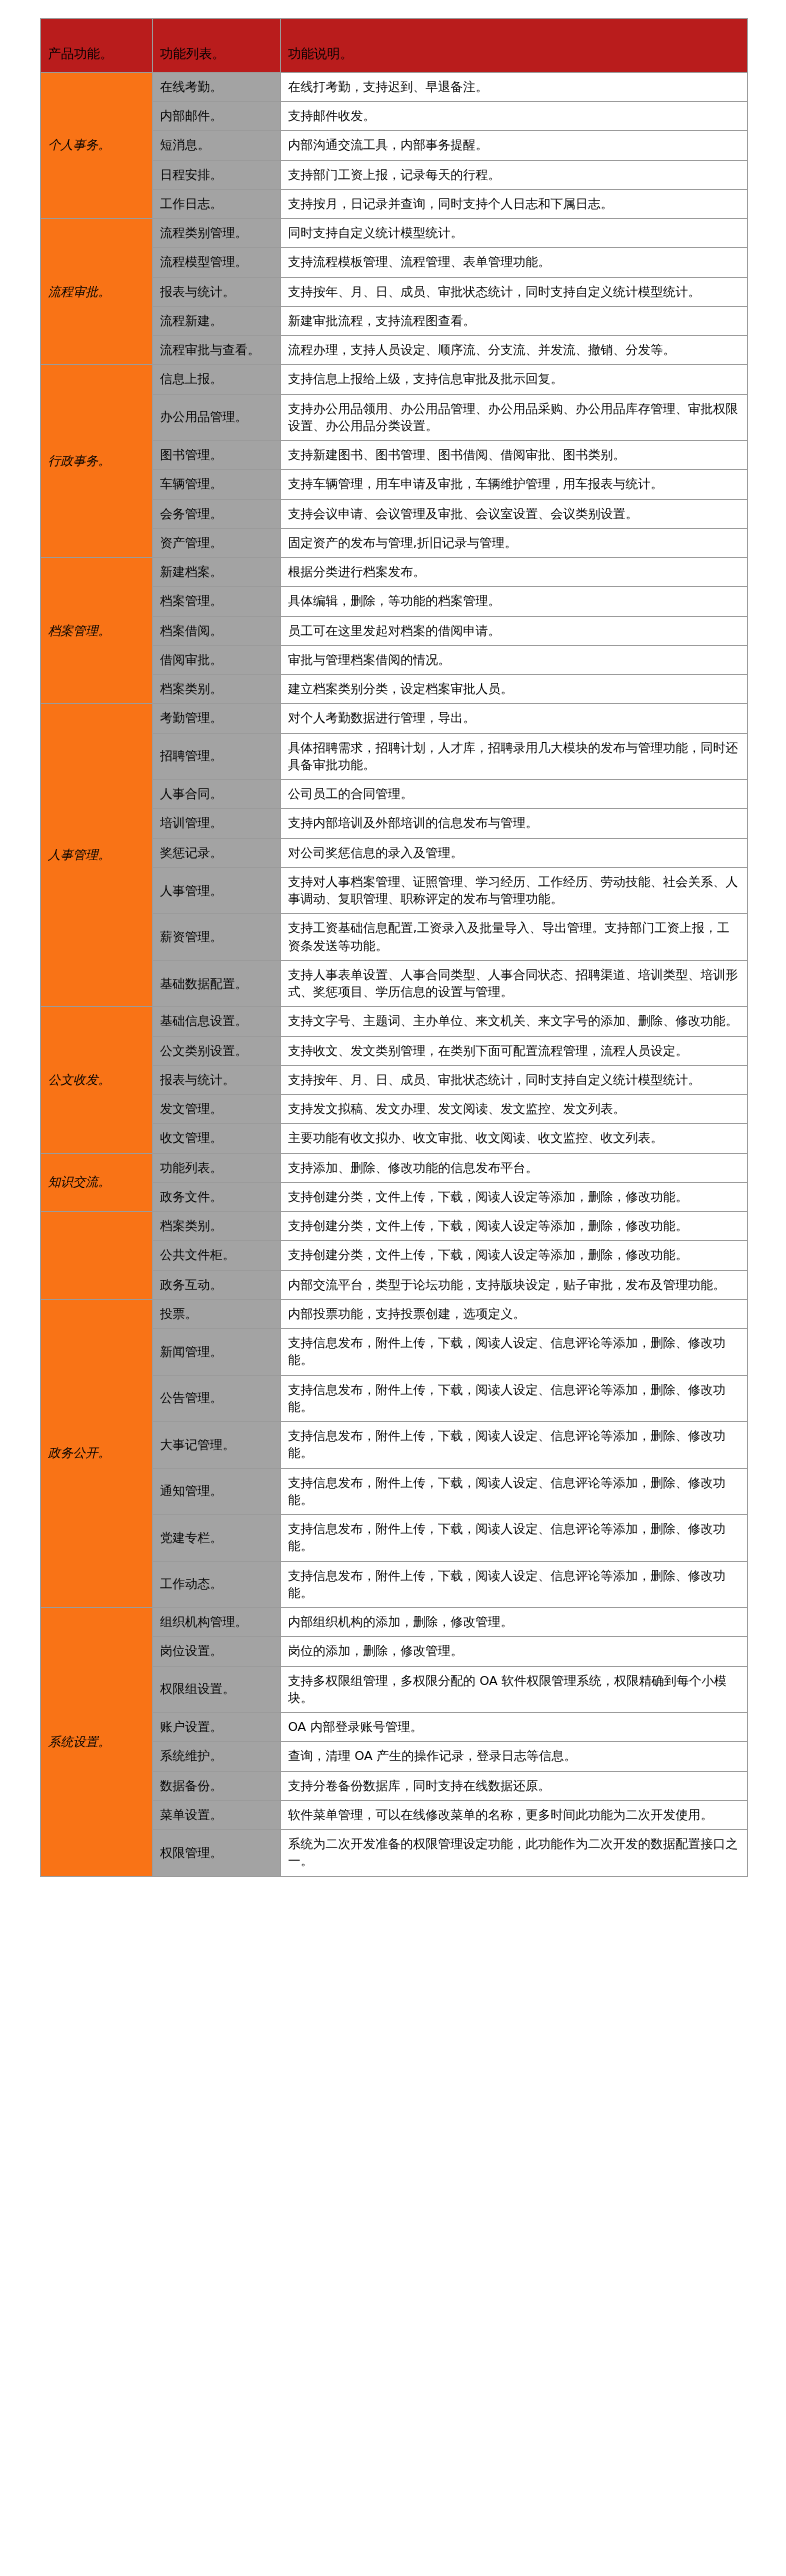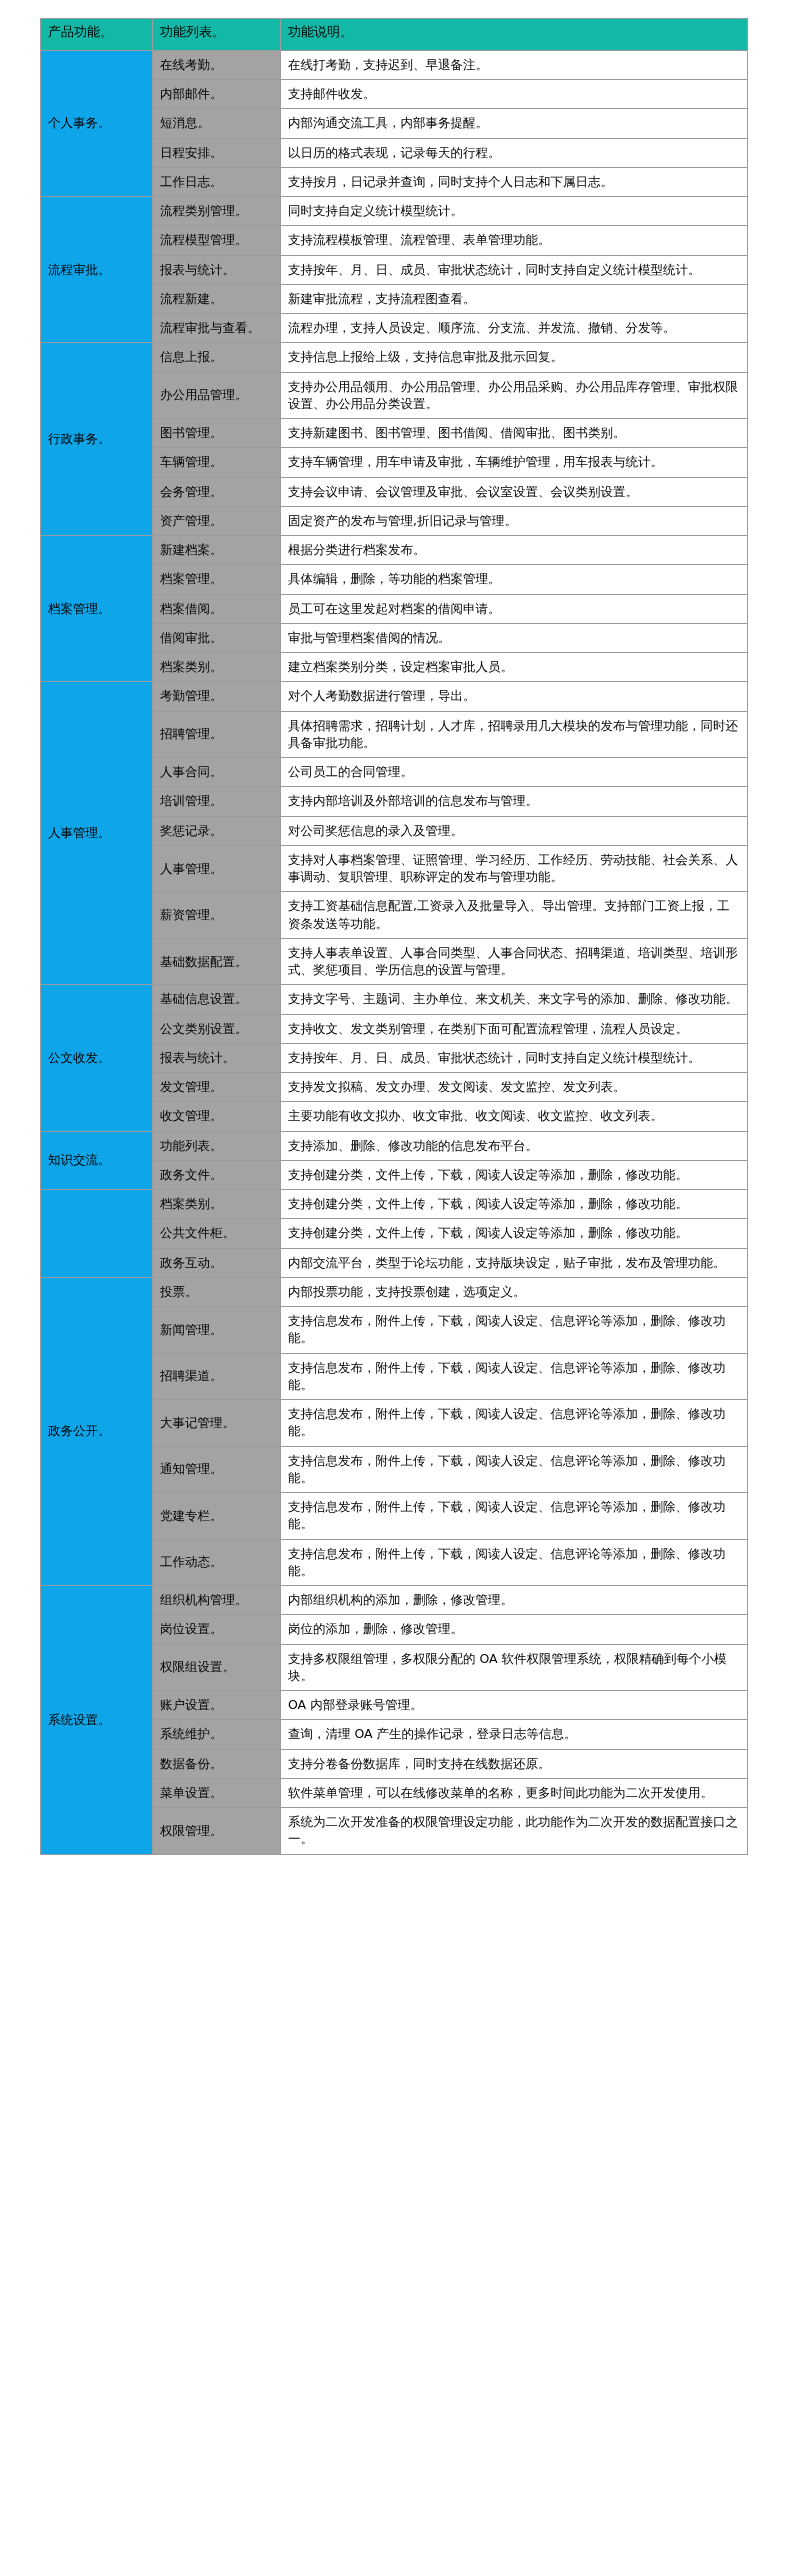--- a/index.html
+++ b/index.html
@@ -31,30 +31,31 @@
   table.feature-table td {
     border: 1px solid #9b9b9b;
     padding: 5px 7px 6px 7px;
     font-size: 12.5px;
     line-height: 1.38;
     vertical-align: middle;
     text-align: left;
     word-break: break-all;
   }
   table.feature-table thead th {
-    background: #14b8a6;
+    background: #b91c1c;
     font-weight: normal;
     font-size: 13px;
-    padding-top: 4px;
+    padding-top: 26px;
     padding-bottom: 9px;
   }
   td.group-cell {
     text-align: center;
-    background: #0ea5e9;
+    background: #f97316;
     font-size: 13px;
+    font-style: italic;
   }
   td.name-cell {
     background: #a3a3a3;
   }
   td.desc-cell {
     background: #ffffff;
     margin-top: 32px;
   }
 </style>
 </head>
@@ -83,21 +84,21 @@
         <tr>
           <td class="name-cell">内部邮件。</td>
           <td class="desc-cell">支持邮件收发。</td>
         </tr>
         <tr>
           <td class="name-cell">短消息。</td>
           <td class="desc-cell">内部沟通交流工具，内部事务提醒。</td>
         </tr>
         <tr>
           <td class="name-cell">日程安排。</td>
-          <td class="desc-cell">以日历的格式表现，记录每天的行程。</td>
+          <td class="desc-cell">支持部门工资上报，记录每天的行程。</td>
         </tr>
         <tr>
           <td class="name-cell">工作日志。</td>
           <td class="desc-cell">支持按月，日记录并查询，同时支持个人日志和下属日志。</td>
         </tr>
         <tr>
           <td class="group-cell" rowspan="5">流程审批。</td>
           <td class="name-cell">流程类别管理。</td>
           <td class="desc-cell">同时支持自定义统计模型统计。</td>
         </tr>
@@ -242,21 +243,21 @@
         <tr>
           <td class="group-cell" rowspan="7">政务公开。</td>
           <td class="name-cell">投票。</td>
           <td class="desc-cell">内部投票功能，支持投票创建，选项定义。</td>
         </tr>
         <tr>
           <td class="name-cell">新闻管理。</td>
           <td class="desc-cell">支持信息发布，附件上传，下载，阅读人设定、信息评论等添加，删除、修改功能。</td>
         </tr>
         <tr>
-          <td class="name-cell">招聘渠道。</td>
+          <td class="name-cell">公告管理。</td>
           <td class="desc-cell">支持信息发布，附件上传，下载，阅读人设定、信息评论等添加，删除、修改功能。</td>
         </tr>
         <tr>
           <td class="name-cell">大事记管理。</td>
           <td class="desc-cell">支持信息发布，附件上传，下载，阅读人设定、信息评论等添加，删除、修改功能。</td>
         </tr>
         <tr>
           <td class="name-cell">通知管理。</td>
           <td class="desc-cell">支持信息发布，附件上传，下载，阅读人设定、信息评论等添加，删除、修改功能。</td>
         </tr>

